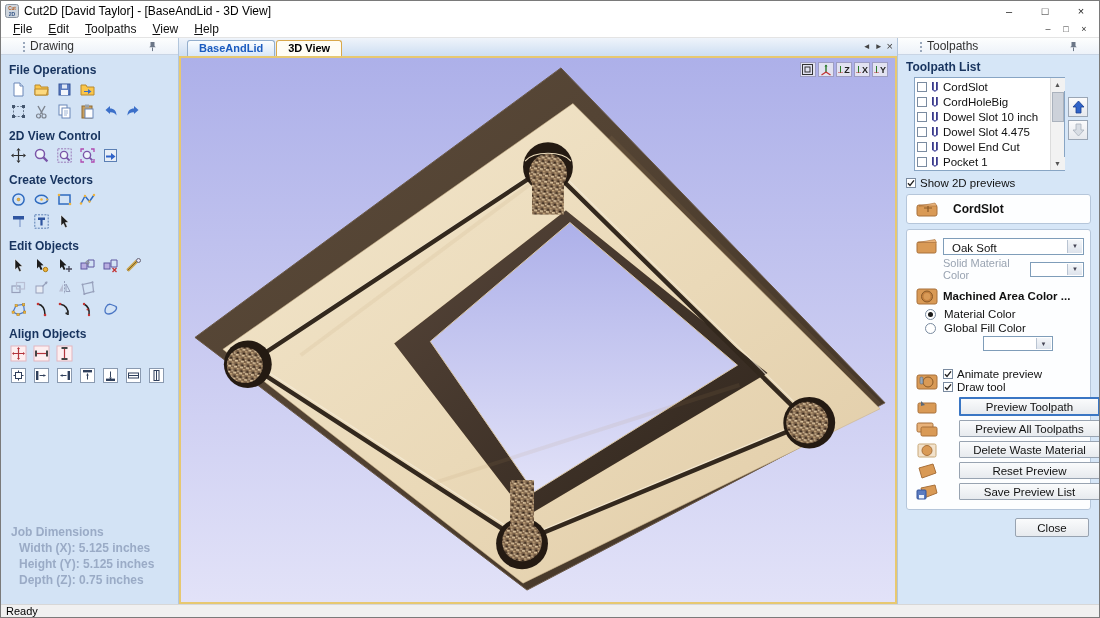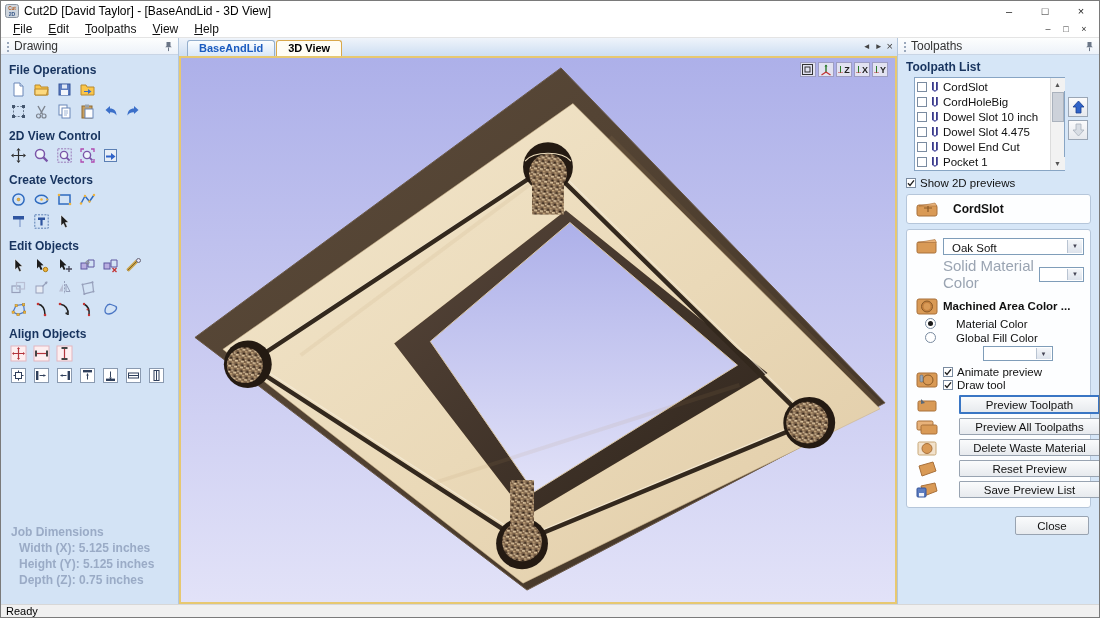--- a/index.html
+++ b/index.html
@@ -19,21 +19,21 @@
   .menu-item{display:inline-block;padding:1px 8px;color:#111;}
   .menu-item::first-letter{text-decoration:underline;}
   .mdi-controls{margin-left:auto;display:flex;padding-right:6px;}
   .mdi-btn{width:18px;text-align:center;font-size:9px;color:#333;}
   
   .statusbar{position:absolute;left:0;right:0;bottom:0;height:13px;background:#f0f0f0;
     border-top:1px solid #d7d7d7;font-size:11px;line-height:12px;padding-left:5px;color:#000;}
   
   .left-panel{position:absolute;left:0;top:37px;width:178px;bottom:13px;background:#d3e3f5;border-right:1px solid #b3c6dc;}
   .panel-header{height:17px;background:linear-gradient(#fdfefe,#edf2f9);border-bottom:1px solid #c9d5e5;
-    display:flex;align-items:center;padding:0 5px;color:#333;}
+    display:flex;align-items:center;padding:0 21px;color:#333;}
   .grip{width:4px;height:11px;margin-right:4px;background:radial-gradient(circle,#9aa8bc 1px,transparent 1.2px);
     background-size:4px 4px;}
   .pin{margin-left:auto;}
   .sections{padding:0 16px 0 8px;}
   .section-title{font-weight:bold;color:#17335e;font-size:12px;margin:8px 0 3px;}
   .icon-row{display:flex;gap:4px;margin:1px 0 3px;}
   .tbtn{width:19px;height:19px;display:flex;align-items:center;justify-content:center;border:1px solid transparent;}
   .job-dims{position:absolute;left:10px;bottom:16px;color:#9aabc6;font-weight:bold;font-size:12px;line-height:16px;}
   .job-dims .jd-line{padding-left:8px;}
   
@@ -75,23 +75,23 @@
   .pv-body{padding:5px 6px 6px 4px;}
   .pv-row{display:flex;align-items:center;margin:2px 0;}
   .pv-ico{width:32px;flex:0 0 32px;display:flex;justify-content:center;}
   .pv-content{flex:1;}
   .combo{height:17px;background:#fff;border:1px solid #7f9db9;display:flex;align-items:flex-end;
     font-size:11.5px;padding-left:8px;position:relative;}
   .combo .arrow{position:absolute;right:1px;top:1px;bottom:1px;width:15px;background:linear-gradient(#f4f6f9,#dde3ec);
     border-left:1px solid #b9c4d2;display:flex;align-items:center;justify-content:center;font-size:6px;color:#445;}
   .combo.small{width:58px;height:15px;}
   .combo.disabled{background:#fff;color:#999;}
-  .grey-label{color:#9aa4b2;font-size:15px;}
+  .grey-label{color:#9aa4b2;font-size:11px;}
   .bold-label{font-weight:bold;font-size:11.5px;color:#111;}
-  .radio-row{display:flex;align-items:flex-start;gap:20px;margin:2px 0 2px 14px;font-size:11.5px;}
+  .radio-row{display:flex;align-items:flex-end;gap:8px;margin:2px 0 2px 14px;font-size:11.5px;}
   .radio{width:11px;height:11px;border:1px solid #7a8ba0;border-radius:50%;background:#fff;display:flex;align-items:center;justify-content:center;}
   .radio .dot{width:5px;height:5px;border-radius:50%;background:#1a1a1a;}
   .chk-row{display:flex;align-items:center;gap:4px;font-size:11.5px;margin:1px 0;}
   .pv-btn{width:100%;height:17px;background:linear-gradient(#fafbfc,#e7eaee);border:1px solid #98a3b1;
     border-radius:1px;font-size:11.5px;display:flex;align-items:center;justify-content:center;margin:1px 16px;font-family:inherit;color:#111;}
   .pv-btn.primary{border:2px solid #3a76c4;height:19px;}
   .close-row{display:flex;justify-content:flex-end;padding:3px 10px;}
   .close-btn{width:74px;height:19px;background:linear-gradient(#fafbfc,#e7eaee);border:1px solid #98a3b1;
     border-radius:2px;font-size:11.5px;display:flex;align-items:center;justify-content:center;color:#111;}
 </style>
@@ -763,21 +763,21 @@
       </div>
       <div class="radio-row">
         <span class="radio"></span>
         <span>Global Fill Color</span>
       </div>
       <div class="pv-row" style="justify-content:center;">
         <div class="combo small" style="width:70px;margin-left:40px;">
           <span class="arrow">▼</span>
         </div>
       </div>
-      <div class="pv-row" style="margin-top:4px;">
+      <div class="pv-row" style="margin-top:16px;">
         <span class="pv-ico">
             <svg width="24" height="20" viewBox="0 0 24 20">
               <rect x="2" y="4" width="20" height="14" rx="2" fill="#d99a56" stroke="#a8703a"></rect>
               <circle cx="13" cy="11" r="5" fill="none" stroke="#8a5a28"></circle>
               <rect x="5" y="6" width="3" height="7" rx="1" fill="#9aa8b8" stroke="#5a6878" stroke-width=".6"></rect>
             </svg>
           </span>
         <div class="pv-content">
           <div class="chk-row">
             <span class="cbx">

